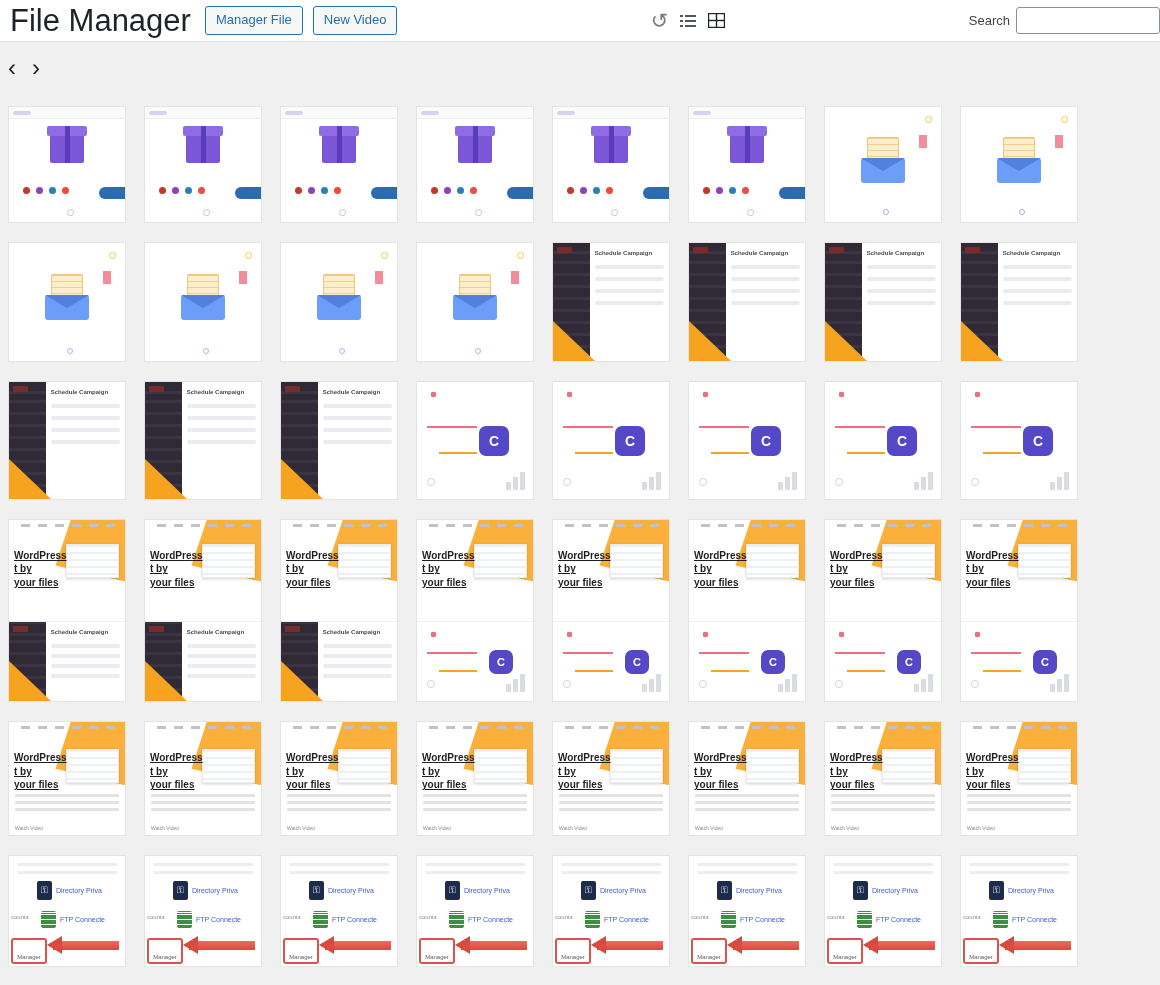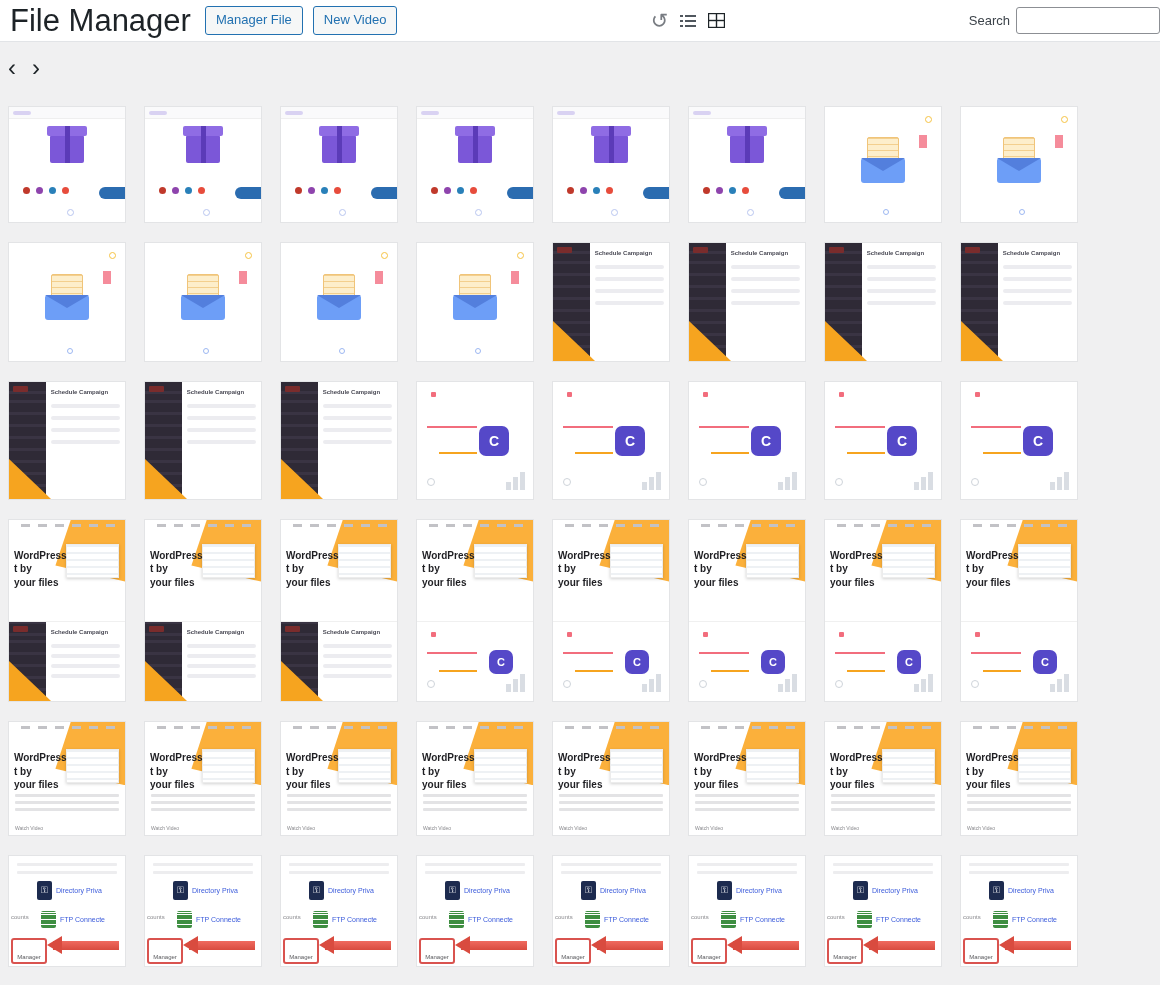--- a/index.html
+++ b/index.html
@@ -81,21 +81,21 @@
 
   
   .w-nav { position:absolute; top:4px; left:10%; right:8%; height:3px;
            background:repeating-linear-gradient(90deg,#c2c2c6 0 9px, transparent 9px 17px); }
   .w-yellow { position:absolute; right:0; top:0; width:60%; height:56%; background:#fbb03b;
               clip-path:polygon(22% 0, 100% 0, 100% 100%, 0 74%); }
   .w-shot { position:absolute; right:6px; top:24%; width:46%; height:30%; background:#fff;
             border:1px solid #ececec; box-shadow:0 1px 3px rgba(0,0,0,.18);
             background-image:linear-gradient(#eef1f4 2px, transparent 2px); background-size:100% 7px; }
   .w-text { position:absolute; left:5px; top:26%; line-height:1.35; }
-  .w-text span { display:block; font-size:10px; font-weight:700; color:#1f1f23; }
+  .w-text span { display:block; font-size:10px; font-weight:700; color:#1f1f23;text-decoration:underline; }
   .w-bottom { position:absolute; left:0; right:0; bottom:0; height:44%; background:#fff; border-top:1px solid #f0f0f0; }
   .kind-wp-dash .w-yellow, .kind-wp-integration .w-yellow { height:34%; }
   .kind-wp-dash .w-text, .kind-wp-integration .w-text { top:16%; }
   .kind-wp-dash .w-shot, .kind-wp-integration .w-shot { top:13%; height:19%; }
   .w-bottom .i-sq { width:24px; height:24px; margin-top:-12px; font-size:11px; right:20px; }
   .w-bottom .d-rows i { margin-bottom:6px; }
   .w-lines { position:absolute; left:6px; right:6px; top:64%; }
   .w-lines i { display:block; height:3px; background:#e3e3e5; border-radius:1px; margin-bottom:4px; }
   .w-watch { position:absolute; left:6px; bottom:4px; font-size:5px; color:#8a8a8e; }
 

